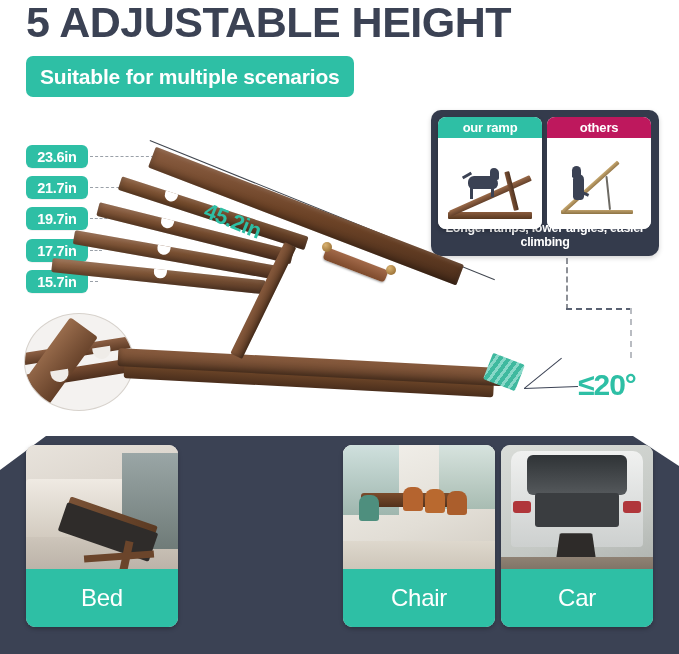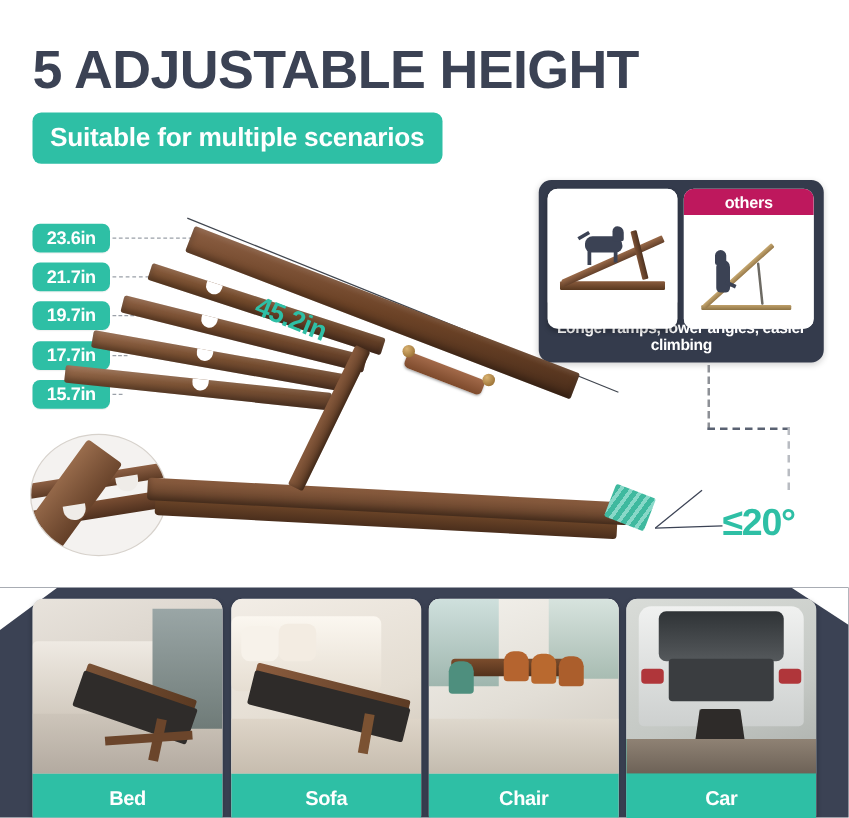--- a/index.html
+++ b/index.html
@@ -2,21 +2,21 @@
 <html><head>
 <meta charset="utf-8">
 <style>
   html,body{margin:0;padding:0;}
   body{
     width:679px;height:654px;position:relative;overflow:hidden;
     background:#ffffff;
     font-family:"Liberation Sans", sans-serif;
     -webkit-font-smoothing:antialiased;
   }
-  .stage{position:absolute;inset:0;margin-top:34px;}
+  .stage{position:absolute;inset:0;}
 
   
   .title{
     position:absolute;left:26px;top:-2px;width:620px;
     font-size:43px;line-height:48px;font-weight:bold;
     letter-spacing:-0.5px;color:#3b4254;white-space:nowrap;
   }
   .subtitle-pill{
     position:absolute;left:26px;top:56px;height:41px;
     padding:0 14px;display:flex;align-items:center;
@@ -109,23 +109,23 @@
   .scene-bg:after{
     content:"";position:absolute;right:0;top:0;width:46px;height:30px;background:#ffffff;
     clip-path:polygon(100% 0,100% 100%,0 0);
   }
   .card{
     position:absolute;top:445px;width:152px;height:182px;border-radius:9px;overflow:hidden;
     background:#cfd3d8;box-shadow:0 2px 4px rgba(0,0,0,.25);
   }
   .card .photo{position:absolute;left:0;right:0;top:0;height:140px;overflow:hidden;}
   .card .label{
-    position:absolute;left:0;right:0;bottom:0;height:42px;background:#2ebfa5;
+    position:absolute;left:0;right:0;bottom:0;height:58px;background:#2ebfa5;
     display:flex;align-items:center;justify-content:center;
-    color:#fff;font-size:16px;font-weight:bold;letter-spacing:-0.3px;
+    color:#fff;font-size:24px;font-weight:normal;letter-spacing:-0.3px;
   }
   .ph{position:absolute;}
 </style>
 </head>
 <body>
 
 <div class="stage">
 
   <div class="title">5 ADJUSTABLE HEIGHT</div>
 
@@ -222,20 +222,21 @@
          background:linear-gradient(95deg,#9a6d4d,#613d26);transform:rotate(36deg);border-radius:3px;"></div>
     <div class="d-bar" style="left:26px;top:56px;width:18px;height:12px;background:#efece8;
          border-radius:0 0 9px 9px;transform:rotate(-9deg);"></div>
     <div class="d-bar" style="left:68px;top:33px;width:18px;height:12px;background:#efece8;
          border-radius:0 0 9px 9px;transform:rotate(-9deg);"></div>
   </div>
 
   <div class="compare">
 
     <div class="cmp-col cmp-left">
+      <div class="cmp-head teal">our ramp</div>
       <div class="cmp-body">
 
         <div class="cmp-ramp" style="left:10px;top:74px;width:84px;height:7px;
              background:linear-gradient(180deg,#8a5c3e,#58381f);"></div>
         <div class="cmp-ramp" style="left:11px;top:73px;width:88px;height:6px;
              background:linear-gradient(180deg,#9a6a49,#63402a);transform:rotate(-24deg);"></div>
         <div class="cmp-ramp" style="left:76px;top:73px;width:40px;height:5px;
              background:linear-gradient(180deg,#7d5236,#4e3220);transform:rotate(-104deg);"></div>
 
         <div class="dog" style="left:30px;top:38px;width:30px;height:13px;border-radius:7px 9px 6px 6px;"></div>
@@ -283,37 +284,20 @@
       <div class="ph" style="left:34px;top:72px;width:96px;height:30px;
            background:#2f2c2a;transform:rotate(19deg);border-radius:2px;"></div>
       <div class="ph" style="left:96px;top:96px;width:8px;height:34px;background:#6b452b;
            transform:rotate(12deg);"></div>
       <div class="ph" style="left:58px;top:108px;width:70px;height:7px;background:#6b452b;
            transform:rotate(-4deg);"></div>
     </div>
     <div class="label">Bed</div>
   </div>
 
-  <div class="card" style="left:185px;">
-    <div class="photo" style="background:linear-gradient(160deg,#f2ede6 0%,#e4ddd2 60%,#cfc6b9 100%);">
-      <div class="ph" style="left:0;top:14px;width:120px;height:60px;border-radius:6px;
-           background:linear-gradient(180deg,#fbf7f0,#e6ded2);"></div>
-      <div class="ph" style="left:8px;top:22px;width:30px;height:28px;border-radius:7px;background:#f7f2ea;"></div>
-      <div class="ph" style="left:38px;top:20px;width:30px;height:30px;border-radius:7px;background:#f3ece2;"></div>
-      <div class="ph" style="left:0;top:96px;width:152px;height:44px;
-           background:linear-gradient(180deg,#ded5c8,#c6bcae);"></div>
-      <div class="ph" style="left:18px;top:66px;width:126px;height:12px;border-radius:2px;
-           background:linear-gradient(90deg,#8a5c3e,#5c3b24);transform:rotate(14deg);"></div>
-      <div class="ph" style="left:14px;top:72px;width:128px;height:28px;background:#2e2b29;
-           transform:rotate(14deg);border-radius:2px;"></div>
-      <div class="ph" style="left:104px;top:92px;width:8px;height:32px;background:#7b5232;
-           transform:rotate(10deg);"></div>
-    </div>
-    <div class="label">Sofa</div>
-  </div>
 
   <div class="card" style="left:343px;">
     <div class="photo" style="background:linear-gradient(160deg,#f3f1ec 0%,#e2ded6 55%,#cdc7bd 100%);">
       <div class="ph" style="left:0;top:0;width:56px;height:70px;
            background:linear-gradient(180deg,#cfe0dd,#9fb6ae);"></div>
       <div class="ph" style="left:96px;top:0;width:56px;height:64px;
            background:linear-gradient(180deg,#d7e3de,#a8bcb2);"></div>
       <div class="ph" style="left:18px;top:48px;width:104px;height:14px;border-radius:3px;
            background:linear-gradient(180deg,#7b4c2c,#53321c);"></div>
       <div class="ph" style="left:60px;top:42px;width:20px;height:24px;border-radius:8px 8px 3px 3px;

